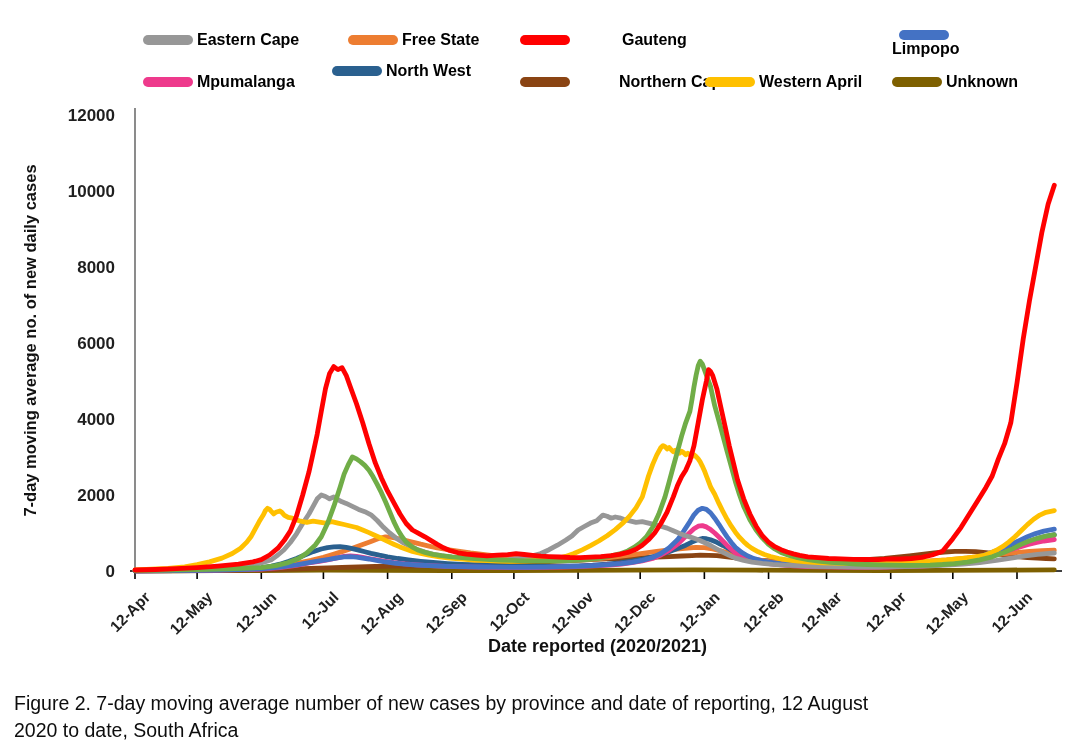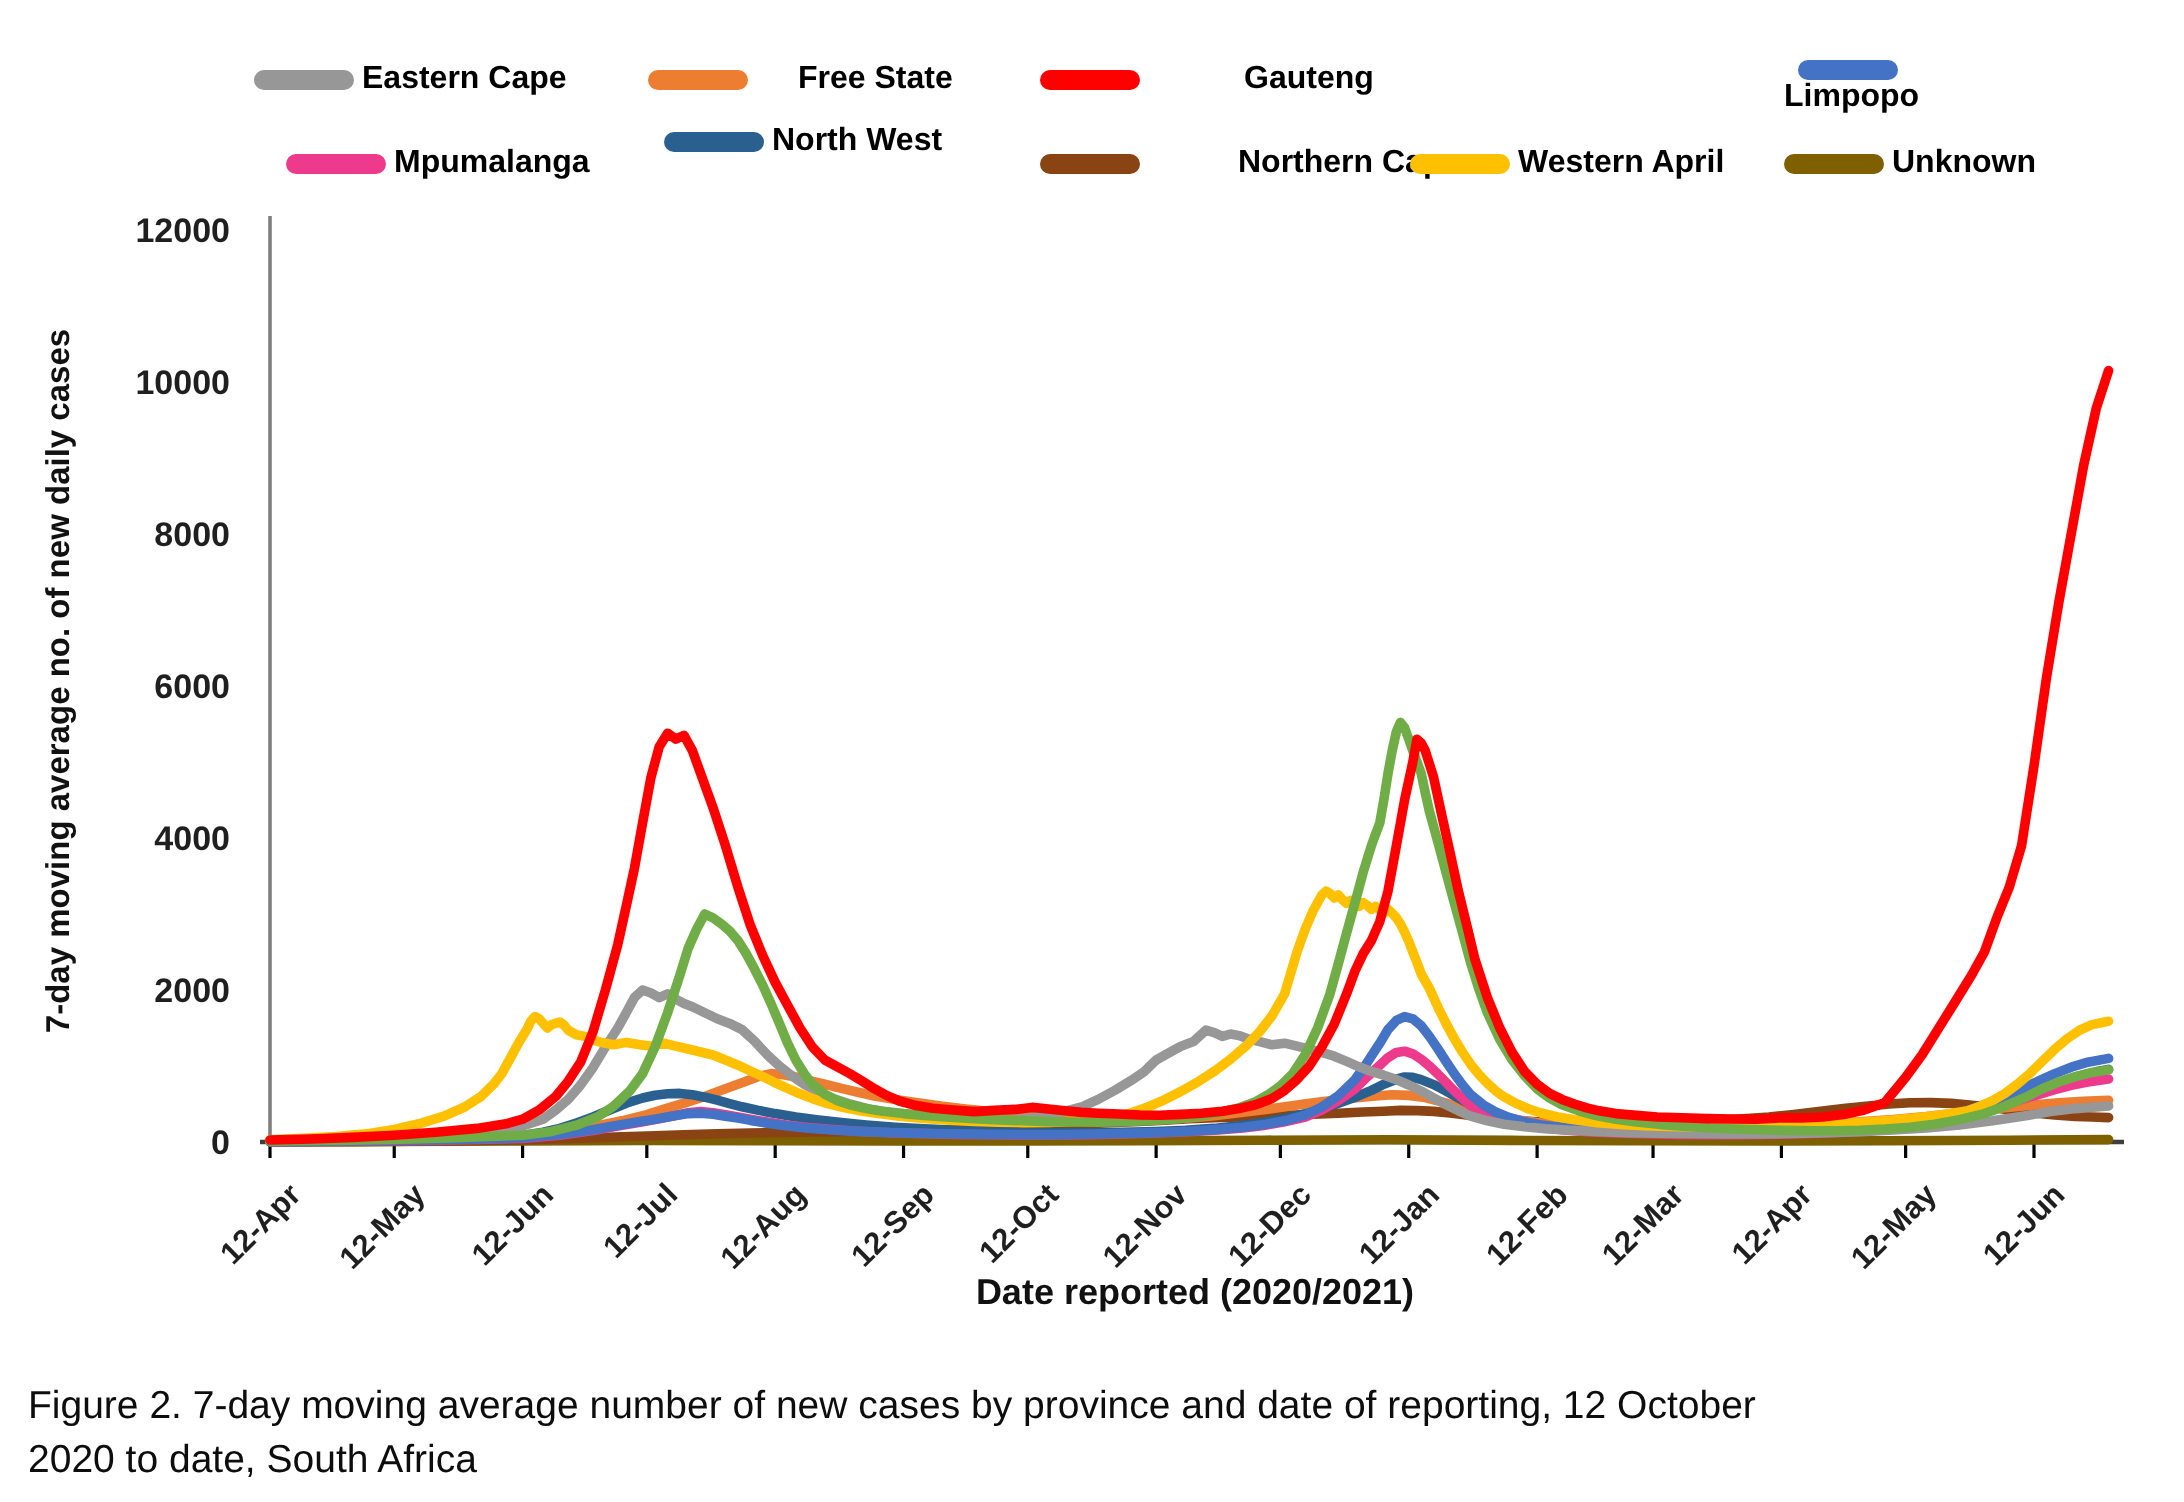--- a/index.html
+++ b/index.html
@@ -25,25 +25,25 @@
     font-size:19.5px;font-weight:400;color:#0d0d0d;line-height:27px;
   }
   .tick-label{font-size:15.5px;font-weight:700;fill:#1f1f1f;}
   .ytick-label{font-size:17px;font-weight:700;fill:#1f1f1f;}
 </style>
 </head>
 <body>
 
 <div class="figure">
   <div class="legend" id="legend">
-      <div class="legend-item" style="left: 127px; top: 30px;">
+      <div class="legend-item" style="left: 143px; top: 30px;">
         <span class="legend-swatch" style="background: rgb(151, 151, 151);"></span>
         <span class="legend-label">Eastern Cape</span>
       </div>
-      <div class="legend-item" style="left: 324px; top: 30px; gap: 21px;">
+      <div class="legend-item" style="left: 348px; top: 30px;">
         <span class="legend-swatch" style="background: rgb(237, 125, 49);"></span>
         <span class="legend-label">Free State</span>
       </div>
       <div class="legend-item" style="left: 520px; top: 30px; gap: 48px;">
         <span class="legend-swatch" style="background: rgb(255, 0, 0);"></span>
         <span class="legend-label">Gauteng</span>
       </div>
       <div class="legend-item" style="left: 892px; top: 30px; flex-direction: column;">
         <span class="legend-swatch" style="background: rgb(68, 114, 196);"></span>
         <span class="legend-label">Limpopo</span>
@@ -116,16 +116,16 @@
       <path d="M135.0 570.8 L176.4 570.6 L217.8 570.2 L261.3 569.2 L279.9 567.6 L296.5 565.3 L308.9 563.0 L319.3 561.3 L327.5 559.8 L335.8 558.1 L344.1 556.4 L350.3 555.8 L356.5 556.4 L362.7 557.4 L369.0 558.5 L375.2 559.6 L383.5 561.0 L393.8 562.6 L404.2 563.8 L416.6 564.8 L429.0 565.6 L445.6 566.4 L462.1 566.8 L478.7 567.2 L495.3 567.4 L511.8 567.5 L528.4 567.5 L544.9 567.3 L561.5 567.0 L578.1 566.5 L594.6 565.9 L609.1 565.0 L621.5 564.0 L631.9 562.7 L642.3 560.9 L652.6 558.5 L660.9 555.0 L669.2 550.3 L677.5 544.4 L683.7 538.3 L689.9 532.6 L694.0 528.8 L698.2 526.2 L702.3 525.6 L706.4 526.9 L710.6 529.6 L714.7 533.0 L718.9 537.0 L723.0 541.2 L727.1 545.4 L731.3 549.3 L735.4 553.0 L741.6 556.6 L747.8 559.1 L754.1 561.1 L762.3 562.7 L770.6 563.9 L781.0 564.9 L793.4 565.8 L807.9 566.5 L822.4 566.9 L838.9 567.2 L855.5 567.3 L872.1 567.3 L888.6 567.1 L905.2 566.7 L921.8 566.1 L938.3 565.1 L950.7 563.7 L963.2 561.9 L973.5 559.8 L983.9 557.3 L994.2 554.6 L1002.5 552.2 L1010.8 549.7 L1019.1 547.3 L1027.4 544.8 L1035.6 542.7 L1043.9 541.0 L1054.3 539.5" fill="none" stroke="#EE3A8C" stroke-width="4.8" stroke-linejoin="round" stroke-linecap="round"></path>
       <path d="M135.0 570.8 L176.4 570.5 L217.8 570.0 L261.3 568.9 L279.9 567.2 L296.5 564.9 L308.9 562.6 L319.3 560.9 L327.5 559.6 L335.8 558.1 L344.1 556.8 L350.3 556.6 L356.5 557.1 L362.7 558.1 L369.0 559.0 L375.2 560.2 L383.5 561.6 L393.8 563.0 L404.2 564.1 L416.6 565.0 L429.0 565.7 L445.6 566.3 L462.1 566.7 L478.7 567.0 L495.3 567.2 L511.8 567.3 L528.4 567.3 L544.9 567.1 L561.5 566.7 L578.1 566.3 L594.6 565.6 L609.1 564.7 L621.5 563.6 L631.9 562.3 L642.3 560.4 L652.6 557.5 L660.9 553.5 L669.2 547.8 L677.5 539.8 L683.7 531.1 L689.9 521.6 L694.0 514.8 L698.2 510.2 L702.3 508.3 L706.4 509.4 L710.6 512.9 L714.7 518.2 L718.9 524.3 L723.0 530.7 L727.1 536.8 L731.3 542.5 L735.4 547.4 L741.6 552.4 L747.8 556.0 L754.1 558.6 L762.3 560.9 L770.6 562.5 L781.0 563.8 L793.4 564.9 L807.9 565.7 L822.4 566.2 L838.9 566.6 L855.5 566.7 L872.1 566.7 L888.6 566.6 L905.2 566.2 L921.8 565.5 L938.3 564.4 L950.7 562.8 L963.2 560.7 L973.5 558.3 L983.9 555.2 L994.2 551.6 L1002.5 548.2 L1010.8 544.4 L1019.1 540.6 L1027.4 536.8 L1035.6 533.6 L1043.9 531.1 L1054.3 529.2" fill="none" stroke="#4472C4" stroke-width="4.8" stroke-linejoin="round" stroke-linecap="round"></path>
       <path d="M135.0 570.4 L155.7 570.0 L176.4 569.7 L197.1 569.1 L217.8 568.3 L238.5 566.8 L253.0 564.9 L261.3 563.0 L271.6 559.6 L277.9 555.0 L284.1 549.7 L290.3 542.5 L296.5 533.8 L302.7 523.5 L308.9 514.0 L313.1 506.4 L317.2 498.8 L321.3 495.0 L325.5 496.5 L329.6 498.8 L333.8 496.9 L337.9 499.6 L342.0 501.8 L346.2 503.4 L352.4 506.4 L358.6 509.4 L364.8 511.7 L371.0 514.8 L377.2 520.5 L383.5 527.3 L389.7 533.0 L395.9 537.9 L402.1 542.1 L408.3 545.5 L416.6 549.3 L424.9 552.0 L435.2 554.7 L445.6 556.4 L458.0 557.9 L470.4 559.0 L482.8 559.8 L495.3 560.2 L507.7 559.8 L520.1 558.5 L530.5 556.2 L540.8 553.5 L549.1 549.7 L557.4 545.2 L565.6 540.2 L571.9 536.0 L578.1 530.0 L584.3 526.5 L590.5 523.1 L596.7 520.8 L602.9 515.1 L607.1 516.3 L611.2 518.2 L615.3 517.0 L619.5 517.8 L623.6 519.3 L629.8 520.8 L636.0 522.4 L642.3 521.6 L648.5 523.1 L654.7 524.6 L660.9 526.2 L667.1 528.1 L673.3 530.7 L679.5 533.4 L685.7 535.7 L691.9 537.6 L698.2 539.8 L704.4 542.5 L710.6 545.5 L716.8 549.0 L723.0 552.4 L729.2 555.4 L735.4 558.1 L743.7 560.4 L752.0 562.1 L762.3 563.4 L772.7 564.4 L785.1 565.1 L797.5 565.7 L814.1 566.3 L830.7 566.6 L847.2 566.9 L863.8 567.0 L880.4 567.0 L896.9 566.7 L913.5 566.4 L930.0 565.8 L946.6 565.0 L963.2 564.0 L979.7 562.5 L996.3 560.4 L1012.9 557.9 L1025.3 555.8 L1037.7 554.3 L1054.3 553.0" fill="none" stroke="#979797" stroke-width="4.8" stroke-linejoin="round" stroke-linecap="round"></path>
       <path d="M135.0 569.9 L151.6 569.2 L168.1 568.3 L184.7 566.8 L197.1 564.7 L209.5 561.9 L222.0 558.1 L232.3 553.5 L240.6 548.2 L246.8 542.1 L250.9 536.8 L255.1 529.2 L259.2 521.6 L263.4 514.8 L265.4 510.6 L267.5 508.3 L269.6 509.4 L271.6 511.7 L273.7 514.0 L275.8 512.3 L279.9 511.0 L282.0 512.5 L284.1 515.1 L288.2 517.4 L292.4 518.2 L296.5 519.9 L300.6 521.2 L306.8 522.4 L313.1 521.2 L319.3 522.2 L325.5 523.1 L331.7 521.6 L337.9 523.1 L344.1 524.5 L350.3 526.0 L356.5 527.5 L362.7 530.0 L369.0 532.6 L375.2 535.5 L381.4 538.3 L387.6 541.4 L393.8 544.2 L400.0 546.9 L406.2 549.3 L412.4 551.4 L420.7 553.5 L429.0 555.2 L439.4 556.8 L449.7 558.1 L462.1 559.2 L474.5 560.1 L487.0 560.7 L499.4 561.1 L511.8 561.3 L524.2 561.2 L536.7 560.7 L547.0 559.9 L557.4 558.5 L565.6 556.4 L573.9 553.5 L582.2 549.9 L590.5 545.7 L598.8 541.0 L607.1 535.7 L615.3 529.6 L623.6 522.4 L629.8 515.9 L636.0 507.9 L642.3 496.9 L648.5 476.0 L652.6 464.6 L656.7 455.1 L660.9 447.5 L663.0 445.6 L665.0 446.7 L667.1 449.0 L669.2 447.5 L671.2 449.8 L673.3 451.7 L675.4 450.2 L677.5 451.7 L679.5 453.2 L681.6 451.3 L683.7 452.8 L685.7 454.7 L687.8 453.2 L689.9 454.7 L691.9 456.6 L694.0 454.7 L696.1 456.6 L698.2 458.9 L700.2 461.9 L702.3 466.1 L704.4 470.7 L706.4 476.0 L708.5 481.3 L710.6 487.0 L714.7 494.2 L718.9 503.4 L723.0 511.7 L727.1 519.3 L731.3 526.2 L735.4 532.2 L739.6 537.4 L743.7 541.7 L747.8 545.4 L752.0 548.4 L758.2 551.8 L764.4 554.5 L770.6 556.5 L778.9 558.5 L787.2 559.9 L797.5 561.2 L810.0 562.2 L822.4 562.8 L834.8 563.2 L847.2 563.5 L859.6 563.6 L872.1 563.5 L884.5 563.2 L896.9 562.9 L909.3 562.3 L921.8 561.7 L934.2 560.9 L946.6 560.0 L957.0 559.0 L967.3 557.9 L975.6 556.8 L983.9 555.4 L990.1 553.1 L996.3 550.3 L1002.5 546.7 L1008.7 542.1 L1014.9 536.8 L1021.1 530.7 L1027.4 524.6 L1033.6 519.3 L1039.8 515.1 L1046.0 512.3 L1054.3 510.6" fill="none" stroke="#FFC000" stroke-width="4.8" stroke-linejoin="round" stroke-linecap="round"></path>
       <path d="M135.0 570.5 L166.1 570.2 L197.1 569.7 L228.2 568.9 L261.3 567.6 L275.8 565.7 L288.2 562.6 L298.6 558.5 L306.8 553.1 L315.1 545.2 L321.3 536.8 L327.5 523.5 L333.8 506.4 L340.0 487.4 L344.1 474.1 L348.3 464.6 L352.4 457.0 L356.5 458.9 L360.7 461.9 L364.8 465.4 L369.0 470.3 L373.1 476.8 L377.2 484.4 L381.4 492.7 L385.5 501.8 L389.7 511.7 L393.8 521.6 L397.9 530.0 L402.1 536.8 L406.2 542.1 L412.4 547.1 L418.6 550.3 L424.9 552.4 L433.1 554.3 L441.4 555.6 L451.8 556.8 L462.1 557.7 L474.5 558.6 L487.0 559.4 L499.4 560.0 L511.8 560.4 L524.2 560.8 L536.7 561.0 L549.1 561.1 L561.5 560.9 L573.9 560.4 L586.4 559.6 L598.8 558.3 L609.1 556.4 L619.5 553.9 L627.8 550.9 L634.0 547.4 L640.2 542.9 L646.4 536.8 L652.6 527.3 L658.8 514.0 L665.0 496.9 L669.2 481.7 L673.3 466.5 L677.5 451.3 L681.6 436.1 L685.7 422.8 L687.8 417.1 L689.9 411.4 L691.9 400.0 L694.0 386.7 L696.1 375.3 L698.2 365.8 L700.2 361.2 L702.3 363.9 L704.4 369.6 L706.4 375.3 L708.5 381.0 L710.6 386.7 L712.6 396.2 L714.7 405.7 L718.9 420.9 L723.0 436.1 L727.1 451.3 L731.3 466.5 L735.4 481.7 L739.6 495.0 L743.7 506.4 L749.9 519.7 L756.1 530.0 L762.3 537.9 L768.5 544.4 L774.8 549.0 L781.0 552.4 L789.3 555.4 L797.5 557.7 L807.9 559.6 L818.2 561.0 L830.7 562.3 L843.1 563.2 L855.5 564.0 L867.9 564.5 L880.4 564.9 L892.8 565.2 L905.2 565.4 L917.6 565.4 L930.0 565.1 L942.5 564.5 L954.9 563.6 L967.3 562.1 L979.7 559.8 L992.2 556.8 L1002.5 553.1 L1012.9 548.6 L1021.1 544.4 L1029.4 541.0 L1037.7 538.3 L1046.0 536.2 L1054.3 534.9" fill="none" stroke="#70AD47" stroke-width="4.8" stroke-linejoin="round" stroke-linecap="round"></path>
       <path d="M135.0 570.0 L155.7 569.5 L176.4 568.7 L197.1 567.6 L217.8 566.1 L238.5 564.2 L253.0 561.9 L261.3 559.6 L269.6 555.0 L277.9 548.2 L284.1 540.6 L290.3 531.1 L296.5 515.9 L302.7 495.0 L308.9 472.2 L313.1 453.2 L317.2 434.2 L321.3 411.4 L325.5 388.6 L329.6 373.4 L333.8 366.6 L337.9 369.6 L342.0 367.7 L346.2 375.3 L350.3 386.7 L356.5 403.8 L362.7 422.8 L369.0 443.7 L375.2 462.7 L381.4 477.9 L387.6 491.2 L393.8 502.6 L400.0 514.0 L406.2 523.5 L412.4 530.0 L418.6 533.4 L424.9 536.8 L431.1 540.6 L437.3 544.4 L443.5 547.8 L449.7 550.5 L458.0 552.8 L466.3 554.1 L476.6 555.0 L487.0 555.8 L497.3 555.2 L507.7 554.7 L516.0 553.7 L524.2 554.5 L532.5 555.4 L540.8 556.2 L549.1 556.6 L559.4 557.0 L569.8 557.5 L580.1 557.6 L590.5 557.2 L600.8 556.6 L611.2 555.6 L619.5 554.3 L627.8 552.4 L636.0 549.3 L642.3 545.2 L648.5 539.8 L654.7 533.0 L660.9 523.5 L667.1 512.1 L673.3 496.9 L677.5 485.5 L681.6 476.8 L685.7 470.3 L689.9 460.8 L694.0 445.6 L698.2 422.8 L702.3 400.0 L706.4 381.0 L708.5 369.6 L710.6 371.5 L712.6 375.3 L716.8 388.6 L720.9 407.6 L725.1 426.6 L729.2 445.6 L733.4 462.7 L737.5 479.8 L743.7 498.8 L749.9 514.0 L756.1 526.2 L762.3 535.7 L768.5 542.1 L774.8 546.7 L781.0 549.7 L787.2 552.0 L793.4 553.9 L799.6 555.4 L807.9 556.8 L818.2 557.7 L828.6 558.5 L841.0 558.9 L853.4 559.3 L865.9 559.5 L878.3 559.6 L890.7 558.9 L901.1 559.0 L911.4 558.5 L921.8 557.3 L932.1 555.0 L942.5 551.2 L952.8 538.7 L961.1 527.3 L969.4 514.0 L977.7 500.7 L985.9 487.4 L992.2 476.0 L998.4 458.9 L1004.6 443.7 L1010.8 422.8 L1017.0 382.9 L1023.2 339.2 L1029.4 301.2 L1035.6 267.0 L1041.8 232.8 L1048.1 204.3 L1054.3 185.3" fill="none" stroke="#FF0000" stroke-width="4.8" stroke-linejoin="round" stroke-linecap="round"></path>
     </svg>
   <div class="y-axis-title">7-day moving average no. of new daily cases</div>
   <div class="x-axis-title">Date reported (2020/2021)</div>
   <div class="caption">
-    <div>Figure 2. 7-day moving average number of new cases by province and date of reporting, 12 October</div>
+    <div>Figure 2. 7-day moving average number of new cases by province and date of reporting, 12 August</div>
     <div>2020 to date, South Africa</div>
   </div>
 </div>
 
 </body></html>

